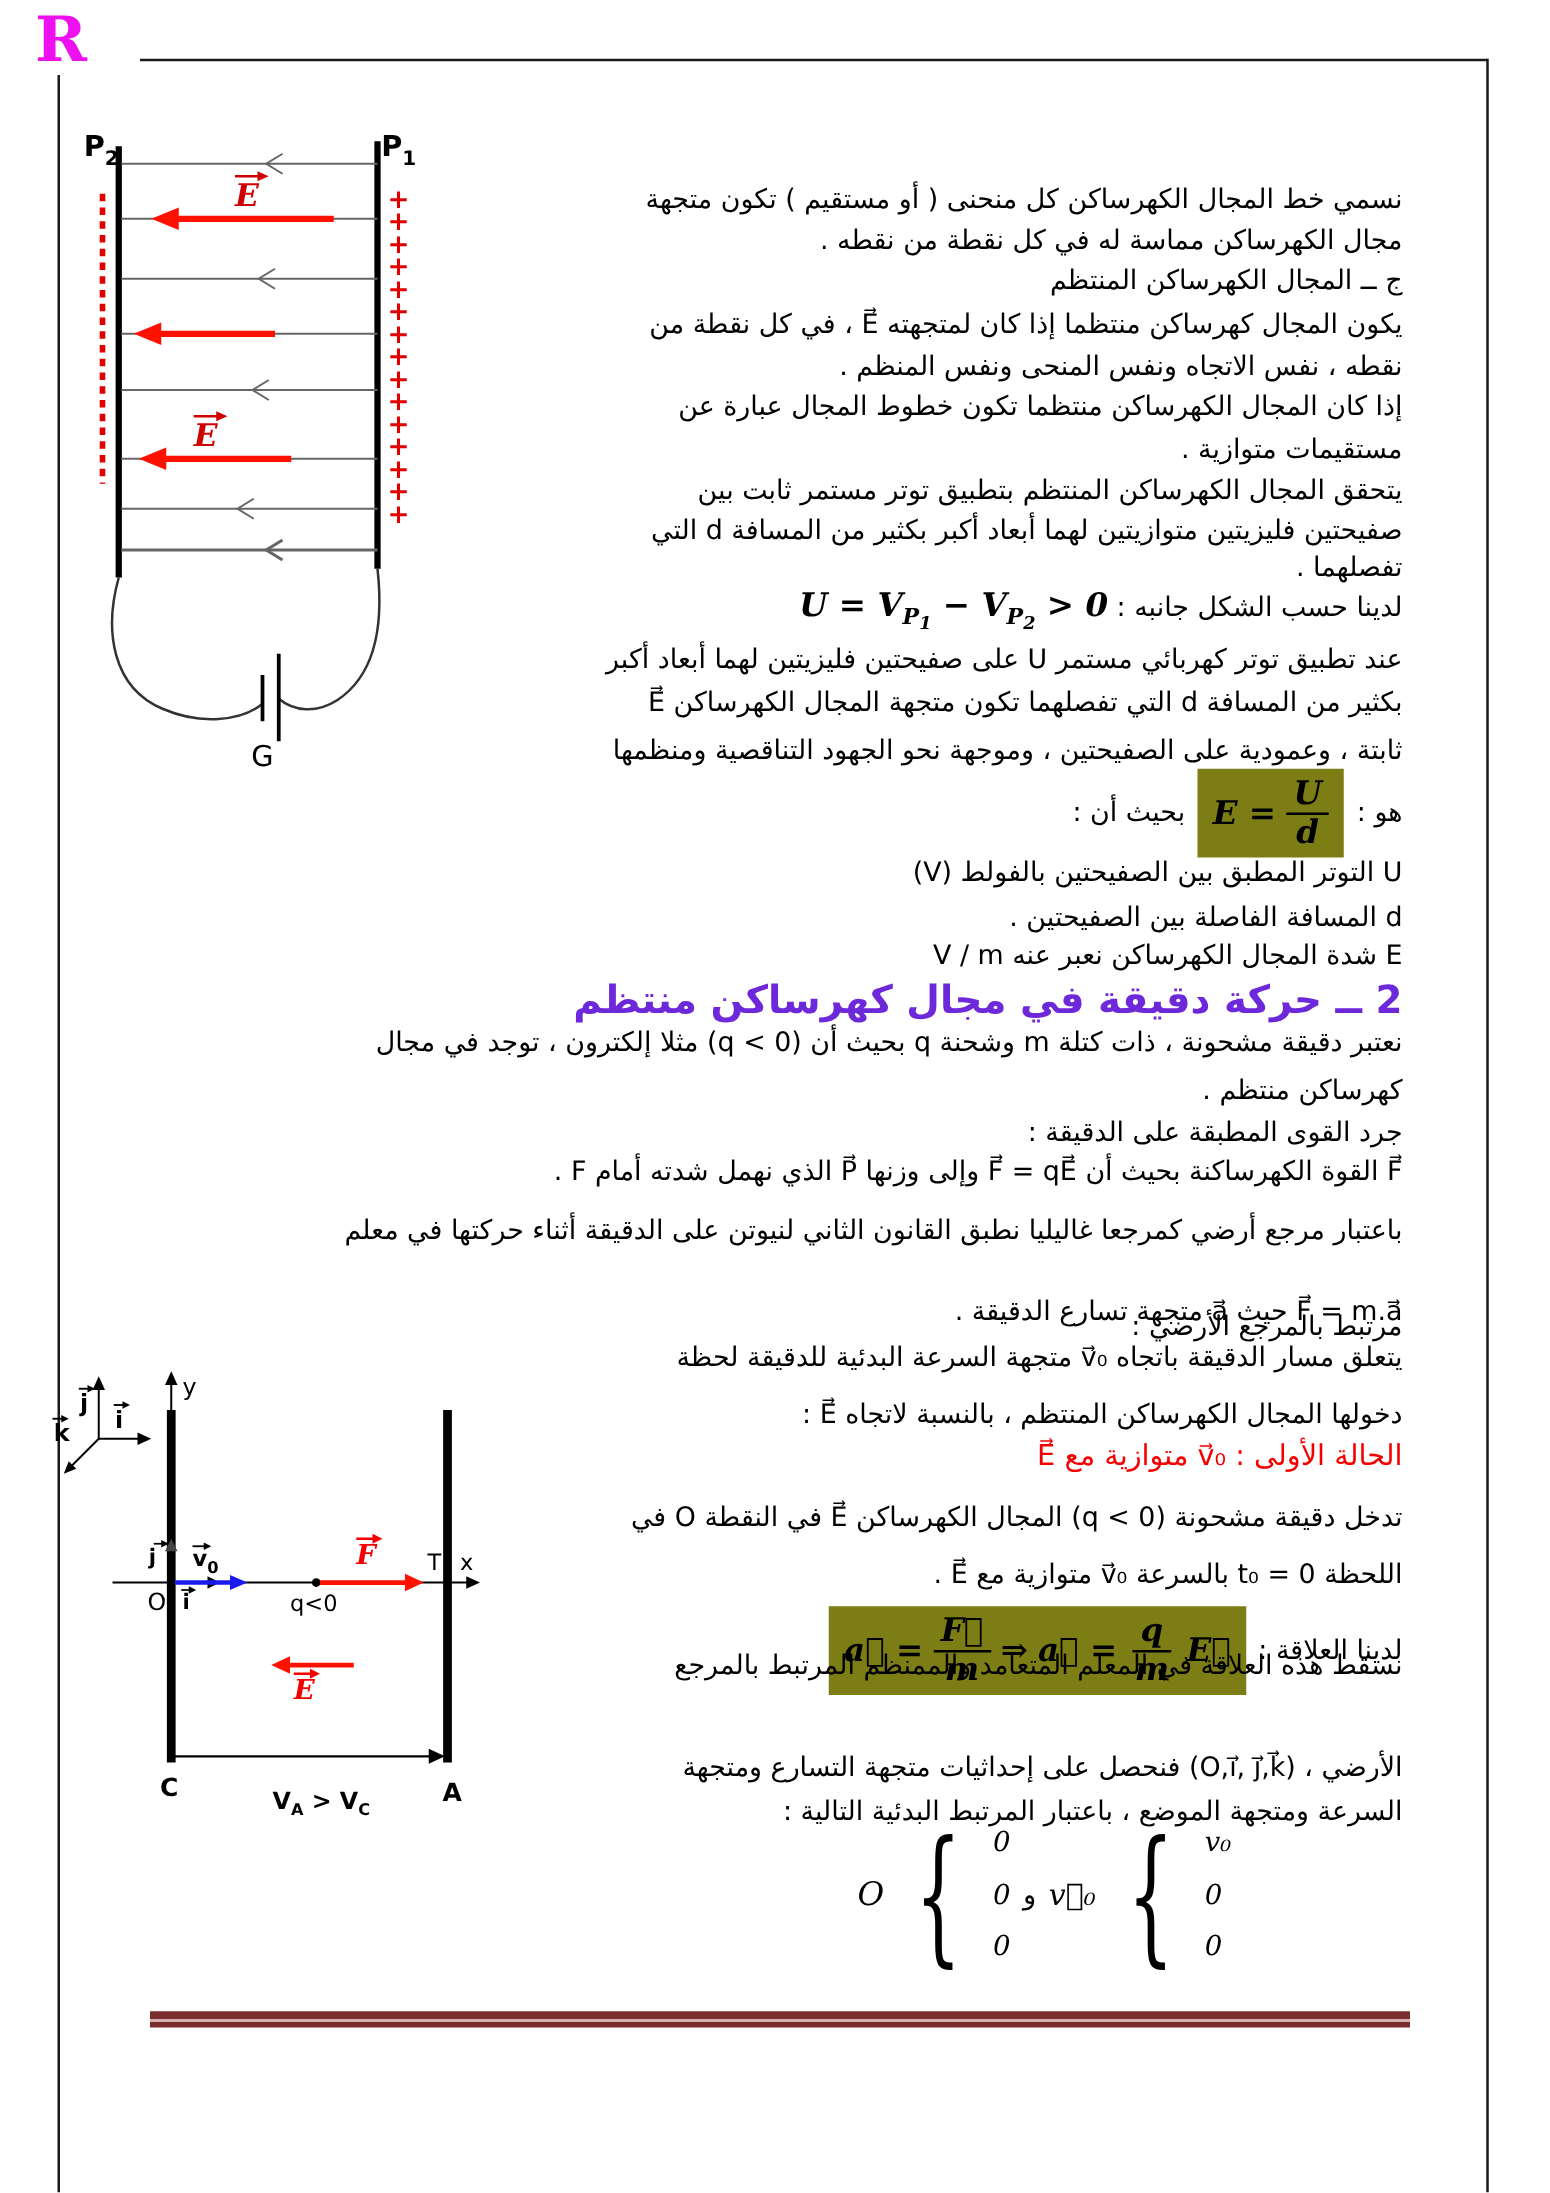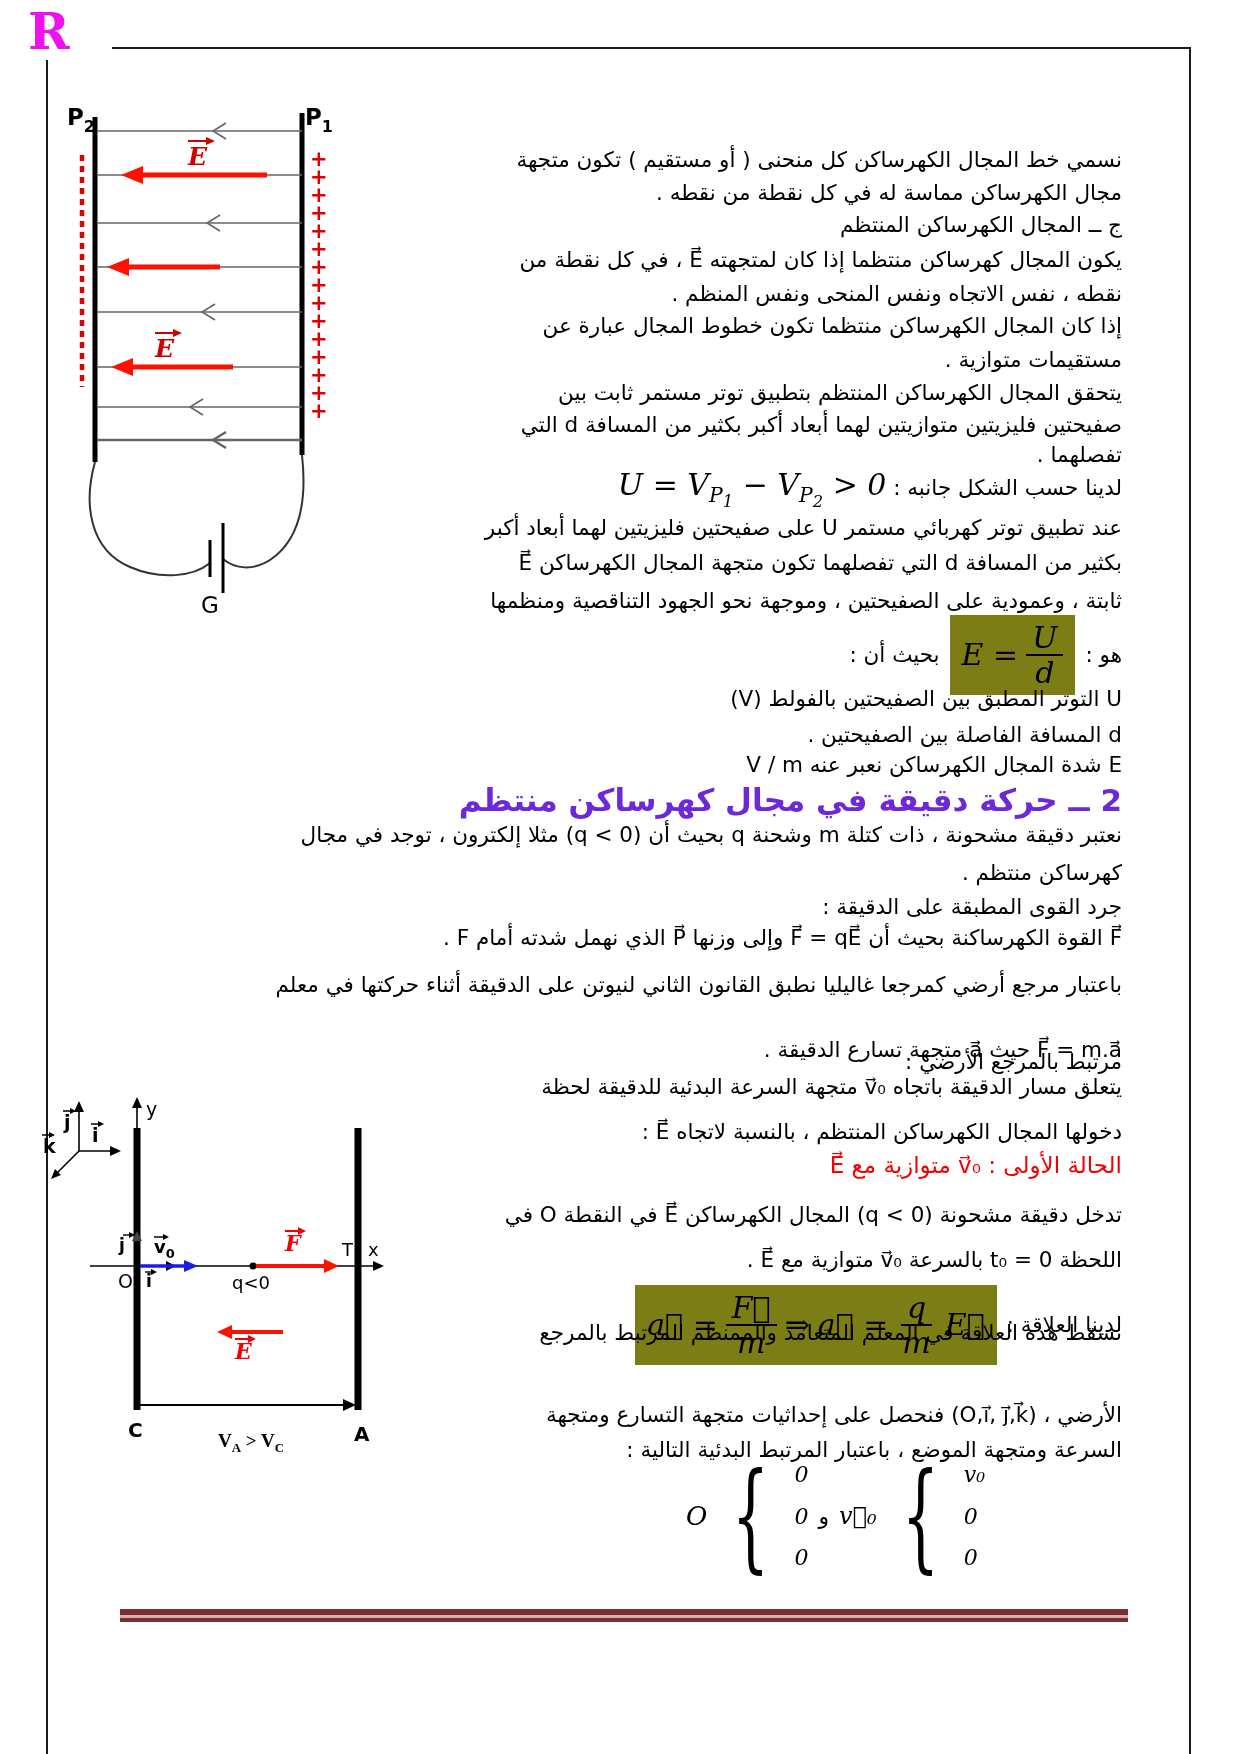--- a/index.html
+++ b/index.html
@@ -8,36 +8,36 @@
     font-family:"DejaVu Sans",sans-serif;color:#000;overflow:hidden;
   }
   .abs{position:absolute;}
   
   .frame-top{left:112px;top:47px;width:1078px;border-top:2px solid #1b1b1b;}
   .frame-left{left:46px;top:60px;height:1694px;border-left:2px solid #1b1b1b;}
   .frame-right{left:1189px;top:47px;height:1707px;border-left:2px solid #1b1b1b;}
   .logo{left:28px;top:2px;font-size:50px;font-weight:bold;color:#ee10ee;font-family:"DejaVu Serif",serif;}
   
   .tl{position:absolute;right:118px;direction:rtl;white-space:nowrap;font-size:21.5px;line-height:30px;color:#000;}
-  .m{font-family:"DejaVu Serif",serif;font-style:italic;font-size:30px;}
+  .m{font-family:"DejaVu Serif",serif;font-style:italic;font-size:26px;font-weight:bold;}
   sub{font-size:68%;}
   sub sub{font-size:80%;}
   .green{color:#6d28d9;font-weight:bold;font-size:31px;}
   .red{color:#f40000;font-weight:normal;font-size:23px;}
   .boxline{display:flex;align-items:center;gap:10px;}
   .obox{background:#7d7d15;padding:6px 12px;display:inline-flex;align-items:center;gap:8px;direction:ltr;}
   .frac{display:inline-flex;flex-direction:column;align-items:center;line-height:1.1;}
   .frac .num{border-bottom:2px solid #000;padding:0 6px;}
   .frac .den{padding:0 6px;}
   
   .matrix{display:flex;direction:ltr;align-items:center;gap:6px;font-family:"DejaVu Serif",serif;font-style:italic;}
   .brace{font-size:118px;font-weight:400;transform:scaleX(.5);display:inline-block;line-height:100px;font-style:normal;}
   .mcol{display:flex;flex-direction:column;justify-content:space-between;height:108px;font-size:22px;}
   .and-word{font-family:"DejaVu Sans",sans-serif;font-style:normal;font-size:22px;margin:0 4px;}
-  .vavc{font-weight:bold;font-size:19px;direction:ltr;font-family:Liberation Serif, serif;}
+  .vavc{font-weight:bold;font-size:19px;direction:ltr;}
   .footer-bar{left:120px;top:1609px;width:1008px;height:13px;
     background:linear-gradient(to bottom,#7a2e2e 0 50%,#d8aeae 50% 68%,#7a2e2e 68% 100%);}
   svg text{font-family:"DejaVu Sans",sans-serif;}
   .svgm{font-family:"DejaVu Serif",serif;font-style:italic;}
 </style>
 </head>
 <body>
 
 <div class="abs logo">R</div>
 <div class="abs frame-top"></div>

